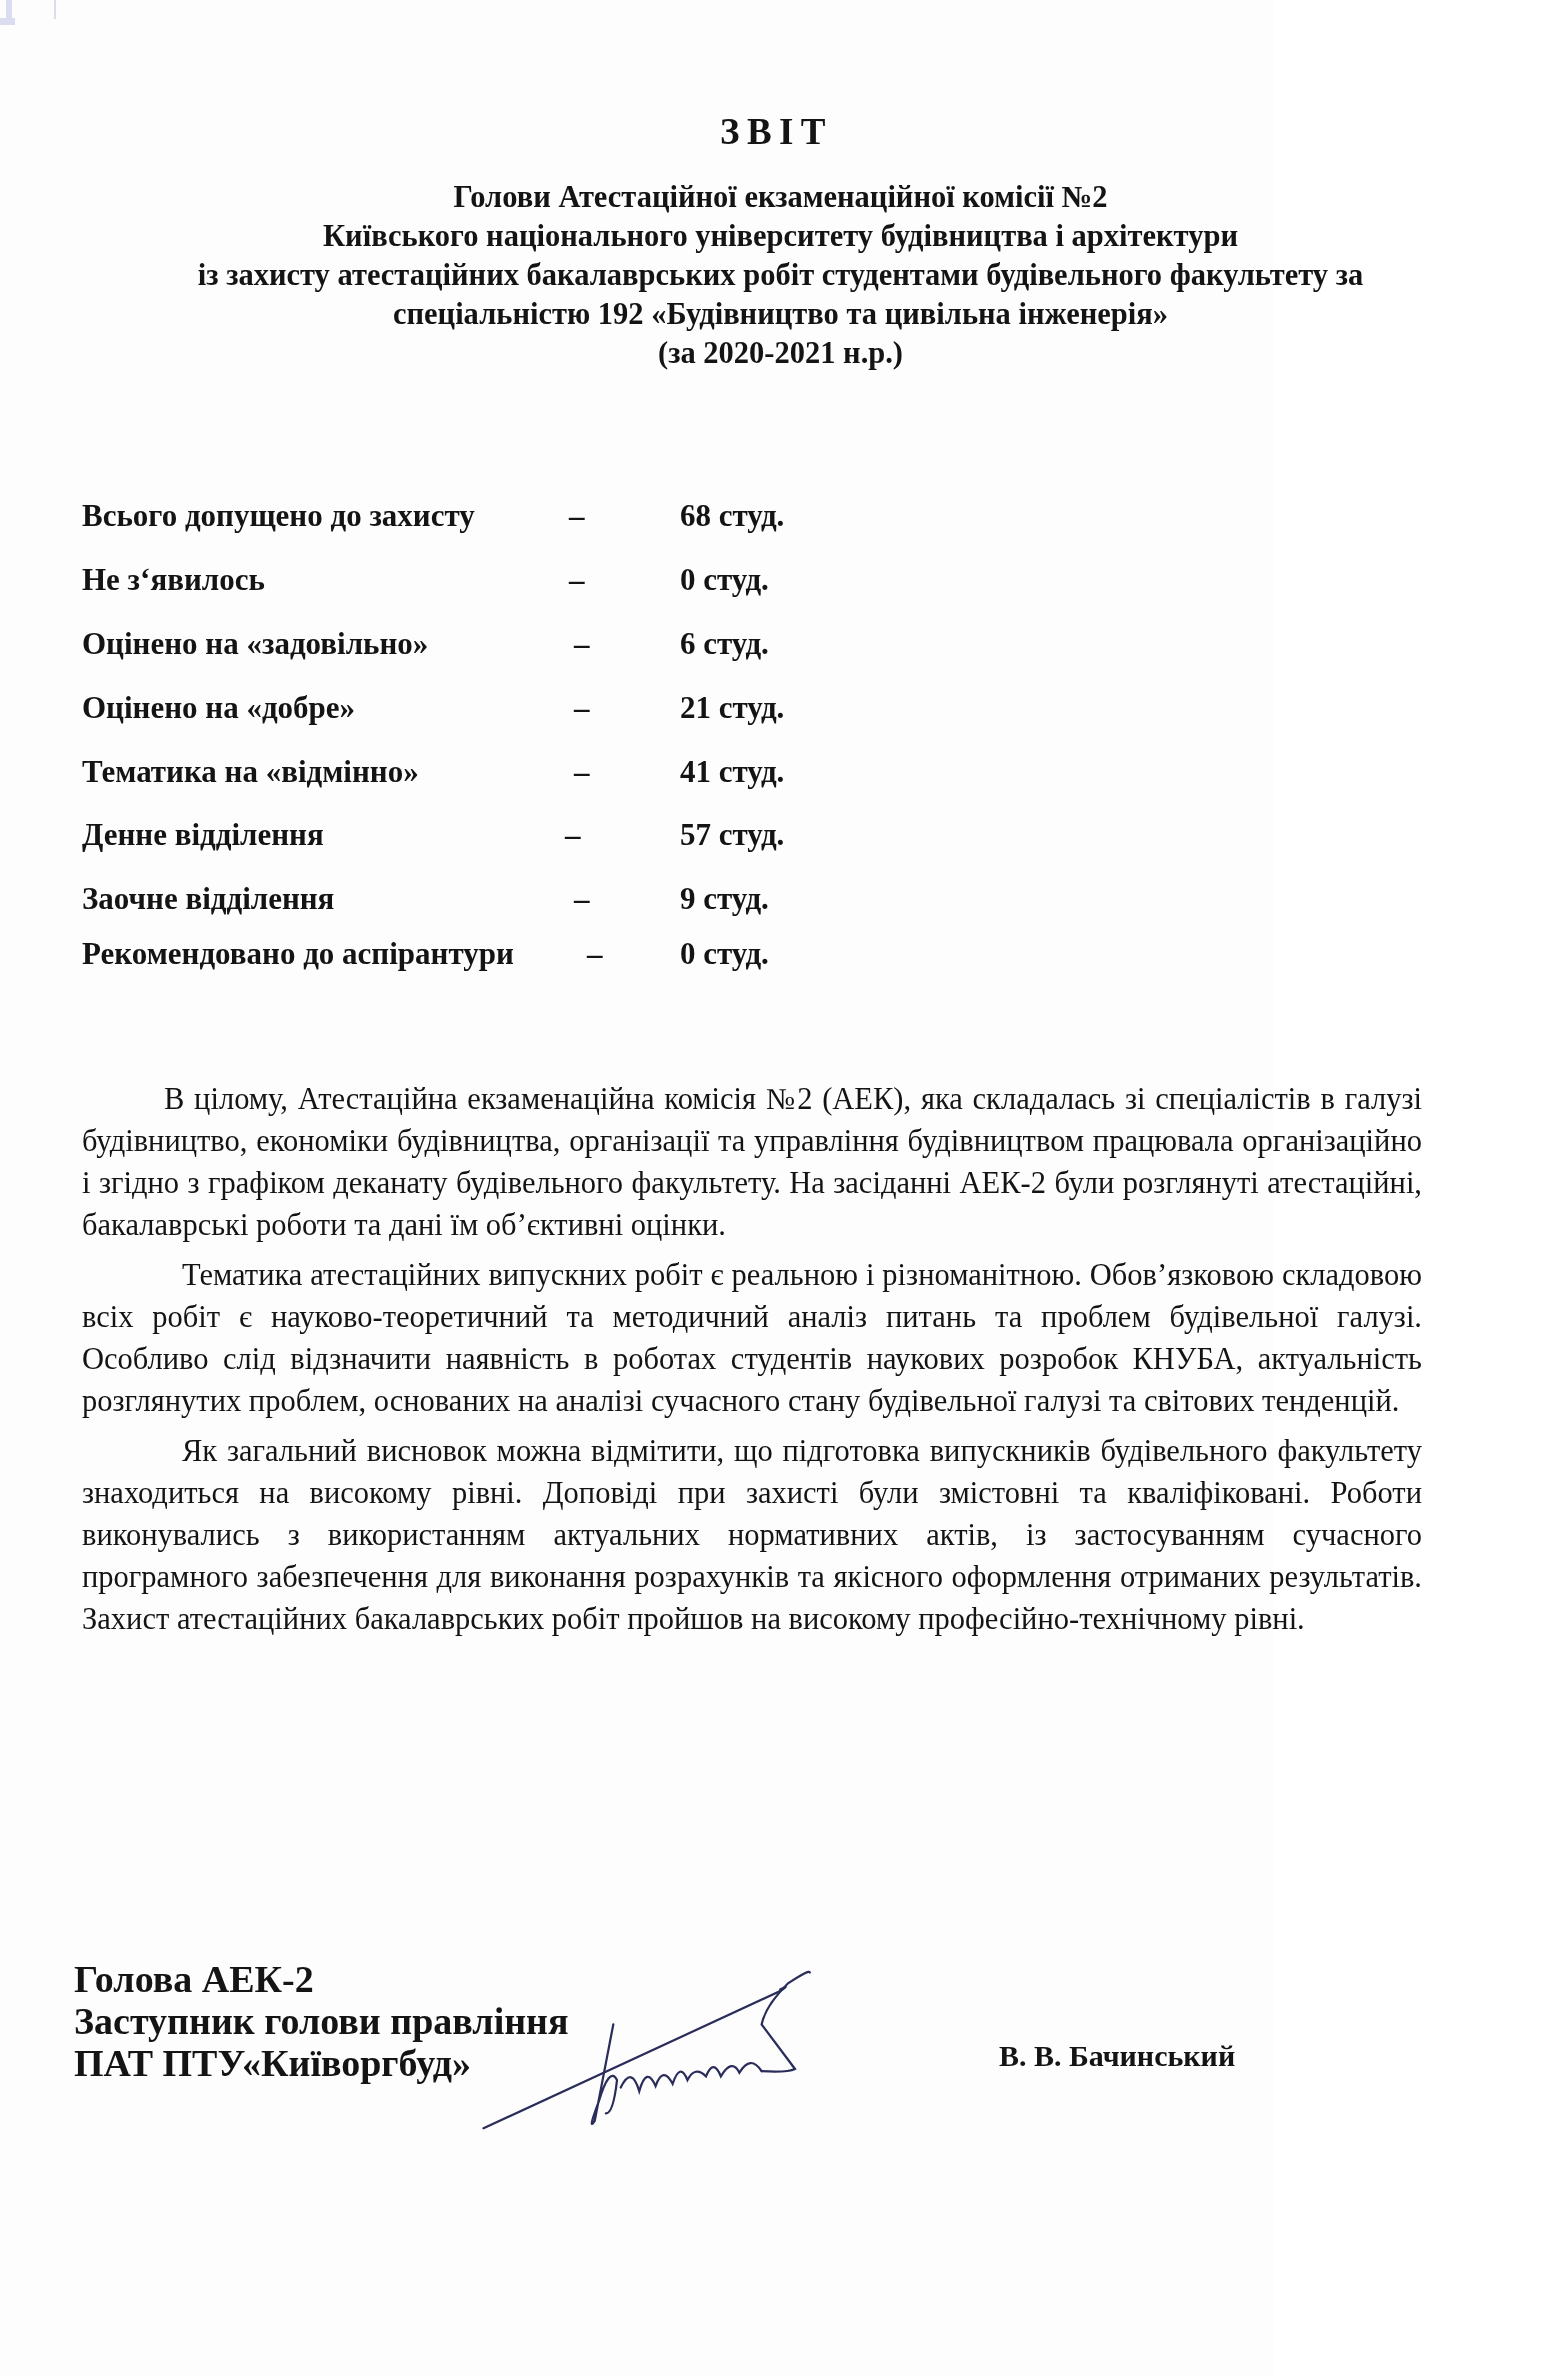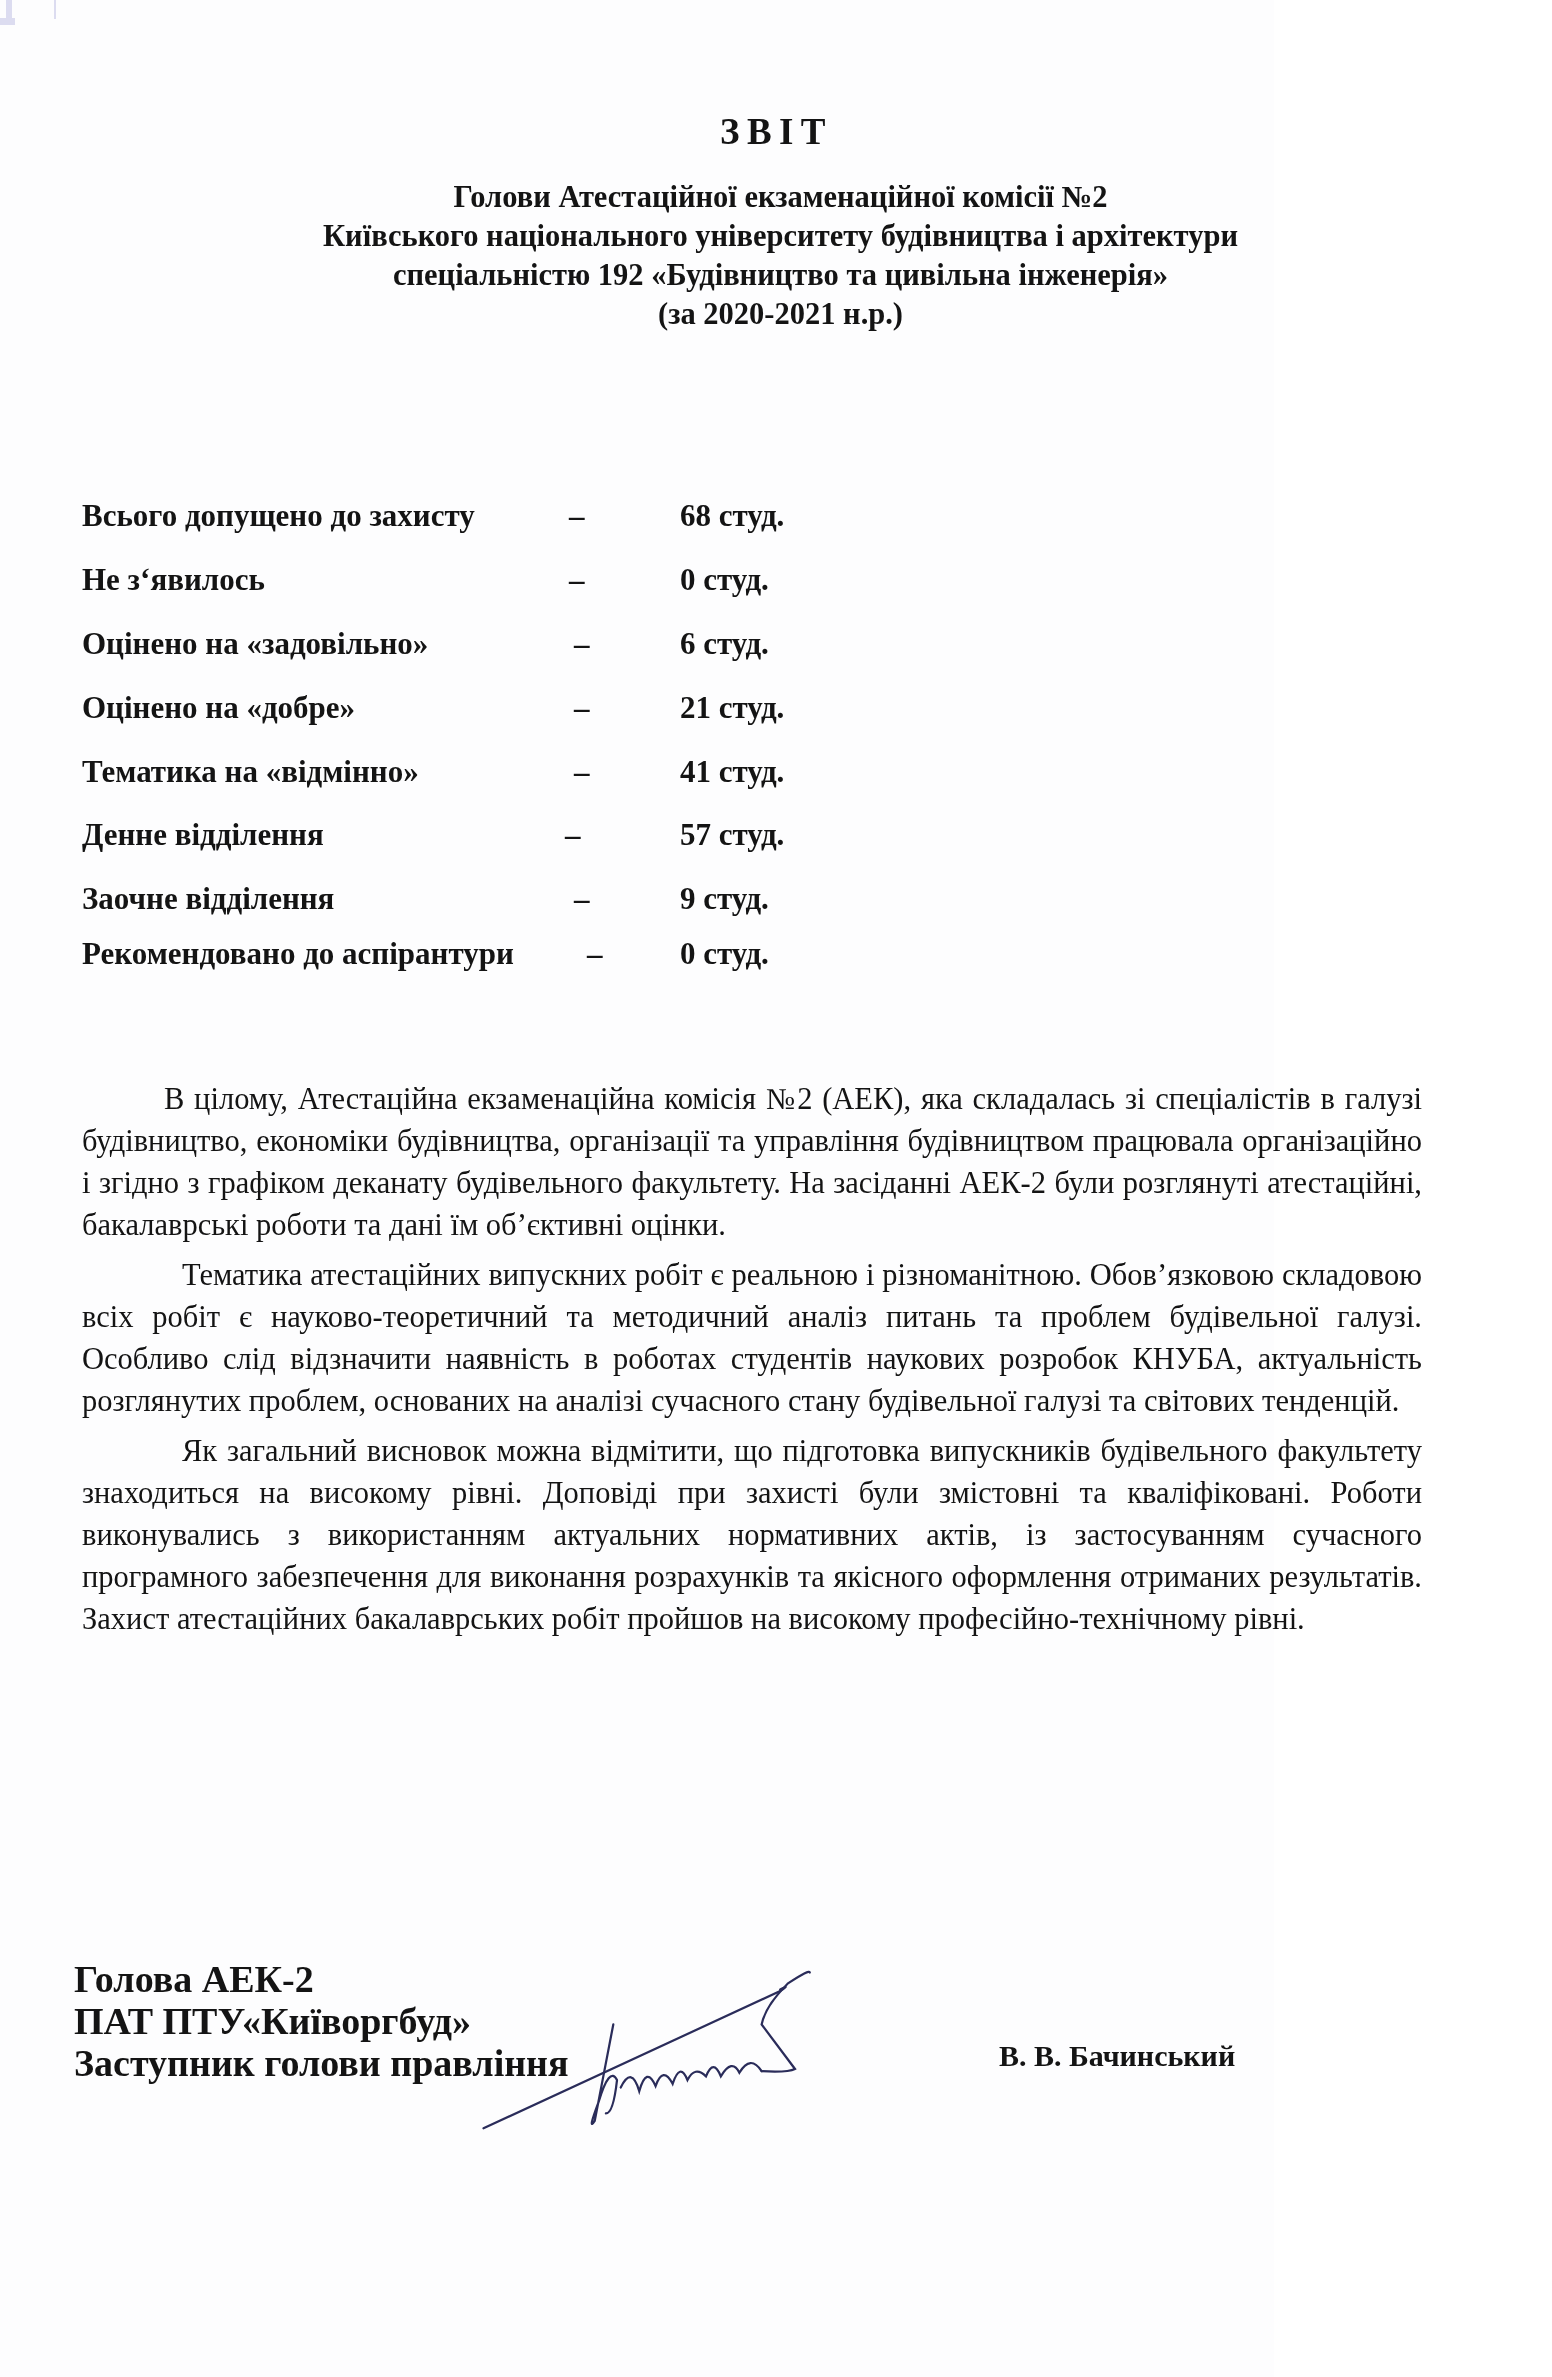--- a/index.html
+++ b/index.html
@@ -35,20 +35,21 @@
 <div class="page">
   <div class="scan-mark" style="left:6px;top:0;width:6px;height:25px;"></div>
   <div class="scan-mark" style="left:0;top:18px;width:15px;height:7.4px;"></div>
   <div class="scan-mark" style="left:54px;top:0;width:1.5px;height:19.3px;"></div>
 
   <div class="title">ЗВІТ</div>
 
   <div class="heading">
     <div>Голови Атестаційної екзаменаційної комісії №2</div>
     <div>Київського національного університету будівництва і архітектури</div>
+    <div>із захисту атестаційних бакалаврських робіт студентами будівельного факультету за</div>
     <div>спеціальністю 192 «Будівництво та цивільна інженерія»</div>
     <div>(за 2020-2021 н.р.)</div>
   </div>
 
   <div class="stats">
     <div class="stat-row" style="top:0px">
       <span class="stat-label">Всього допущено до захисту</span>
       <span class="stat-dash">–</span>
       <span class="stat-value">68  студ.</span>
     </div>
@@ -90,22 +91,22 @@
   </div>
 
   <div class="body-text">
     <p class="para p1"><span class="indent"></span><span>В цілому, Атестаційна екзаменаційна комісія №2 (АЕК), яка складалась зі спеціалістів в галузі будівництво, економіки будівництва, організації та управління будівництвом працювала організаційно і згідно з графіком деканату будівельного факультету. На засіданні АЕК-2 були розглянуті атестаційні, бакалаврські  роботи та дані їм об’єктивні оцінки.</span></p>
     <p class="para p2"><span class="indent"></span><span>Тематика атестаційних випускних робіт є реальною і різноманітною. Обов’язковою складовою всіх робіт є науково-теоретичний та методичний аналіз питань та проблем будівельної галузі. Особливо слід відзначити наявність в роботах студентів наукових розробок КНУБА, актуальність розглянутих проблем, основаних на аналізі сучасного стану будівельної галузі та світових тенденцій.</span></p>
     <p class="para p3"><span class="indent"></span><span>Як загальний висновок можна відмітити, що підготовка випускників будівельного факультету знаходиться на високому рівні. Доповіді при захисті були змістовні та кваліфіковані. Роботи виконувались з використанням актуальних нормативних актів, із застосуванням сучасного програмного забезпечення для виконання розрахунків та якісного оформлення отриманих результатів. Захист атестаційних бакалаврських робіт пройшов на високому професійно-технічному рівні.</span></p>
   </div>
 
   <div class="signature-block">
     <div>Голова АЕК-2</div>
+    <div>Заступник голови правління</div>
     <div>ПАТ ПТУ«Київоргбуд»</div>
-    <div>Заступник голови правління</div>
   </div>
 
   <svg class="signature" viewBox="0 0 660 240">
     <g fill="none" stroke="#2a2c5a" stroke-width="3" stroke-linecap="round">
       <path d="M30 235 L430 50 Q445 40 430 48"></path>
       <path d="M205 95 L180 225 Q170 240 185 200 Q200 150 210 170 Q205 215 195 215"></path>
       <path d="M215 180 Q230 150 240 185 Q250 150 262 178 Q272 150 285 175 Q295 145 305 170 Q315 150 330 165 Q340 140 350 165 Q365 140 375 160 Q390 135 405 158"></path>
       <path d="M405 158 Q440 160 450 155 L405 95 Q410 70 440 40 Q470 20 470 25"></path>
     </g>
   </svg>

